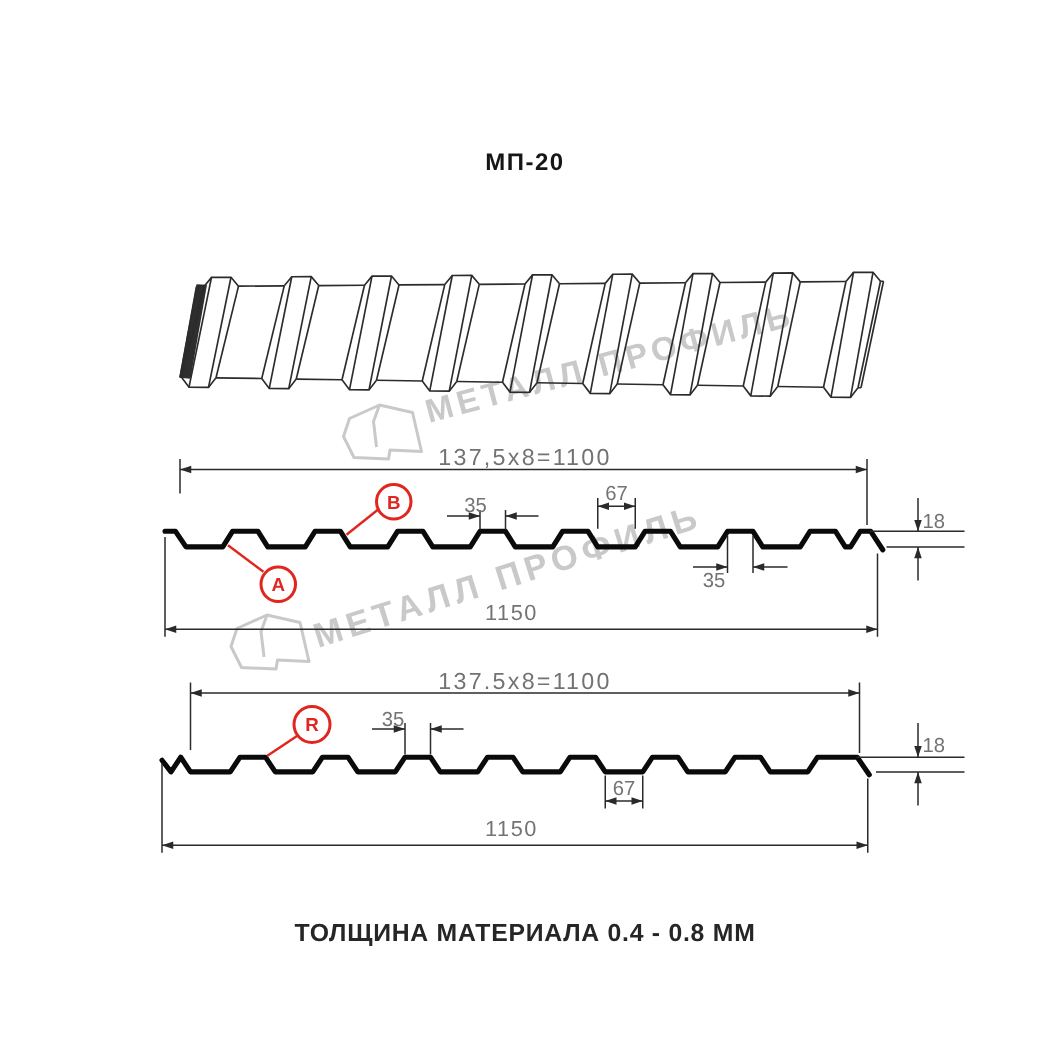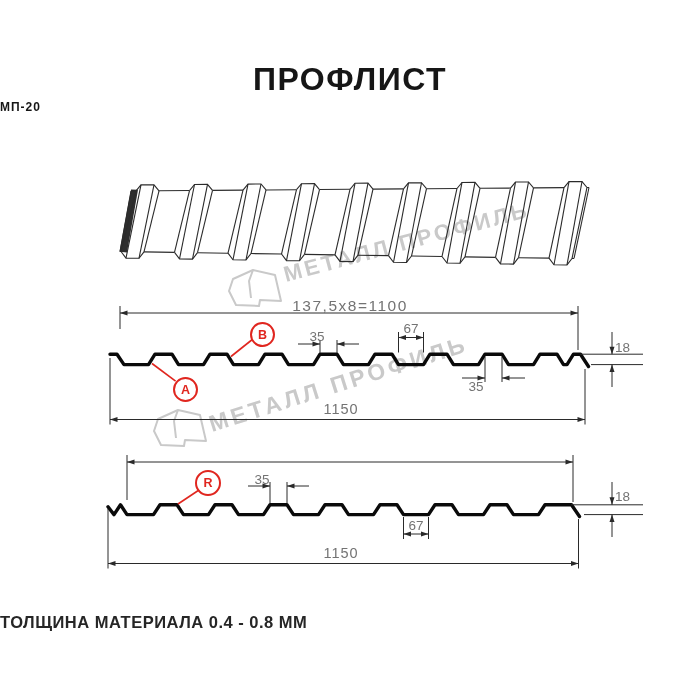--- a/index.html
+++ b/index.html
@@ -2,23 +2,23 @@
 <html><head>
 <meta charset="utf-8">
 <style>
   html,body{margin:0;padding:0;background:#ffffff;}
   #stage{position:relative;width:700px;height:700px;background:#fff;overflow:hidden;
          font-family:"Liberation Sans","DejaVu Sans",sans-serif;}
   #art{position:absolute;left:0;top:0;}
   .txt{position:absolute;white-space:nowrap;}
   .ttl{left:0;right:0;top:61px;text-align:center;font-size:32px;font-weight:bold;
        letter-spacing:1.5px;color:#161616;}
-  .sub{left:0;right:0;top:100px;font-size:12px;font-weight:bold;
+  .sub{left:0;right:0;top:100px;text-align:center;font-size:16px;font-weight:bold;
        letter-spacing:1px;color:#161616;}
-  .foot{left:0;right:0;top:613px;font-size:16.5px;font-weight:bold;
+  .foot{left:0;right:0;top:613px;text-align:center;font-size:16.5px;font-weight:bold;
        letter-spacing:0.5px;color:#262626;}
   .dim{position:absolute;font-size:13.5px;color:#737373;text-align:center;white-space:nowrap;}
   #d-p1-formula{left:150px;top:297px;width:400px;font-size:15.5px;letter-spacing:1.5px;}
   #d-p1-35top{left:300px;top:329px;width:34px;}
   #d-p1-67{left:394px;top:321px;width:34px;}
   #d-p1-35bot{left:459px;top:379px;width:34px;}
   #d-p1-1150{left:248px;top:401px;width:186px;font-size:14.5px;letter-spacing:1px;}
   #d-p1-18{left:615px;top:340px;}
   #d-p2-formula{left:150px;top:446px;width:400px;font-size:15.5px;letter-spacing:1.5px;}
   #d-p2-35{left:245px;top:472px;width:34px;}
@@ -196,31 +196,31 @@
         <line x1="612" y1="537" x2="612" y2="514.6"></line>
         <polygon points="612,514.6 614.5,522.1 609.5,522.1" fill="#2a2a2a" stroke="none"></polygon>
       </g>
       <g stroke="#e0261f" stroke-width="1.6">
         <line x1="175.6" y1="381.2" x2="152" y2="363.5"></line>
         <line x1="252.3" y1="339.5" x2="231" y2="356.5"></line>
         <line x1="199" y1="490" x2="178" y2="504"></line>
       </g>
     </svg>
 
-  <div class="txt ttl">ПРОФЛИСТ</div>
   <div class="txt sub">МП-20</div>
   <div class="txt foot">ТОЛЩИНА МАТЕРИАЛА 0.4 - 0.8 ММ</div>
 
   <div class="dim" id="d-p1-formula">137,5x8=1100</div>
   <div class="dim" id="d-p1-35top">35</div>
   <div class="dim" id="d-p1-67">67</div>
   <div class="dim" id="d-p1-35bot">35</div>
   <div class="dim" id="d-p1-1150">1150</div>
   <div class="dim" id="d-p1-18">18</div>
 
+  <div class="dim" id="d-p2-formula">137.5x8=1100</div>
   <div class="dim" id="d-p2-35">35</div>
   <div class="dim" id="d-p2-67">67</div>
   <div class="dim" id="d-p2-1150">1150</div>
   <div class="dim" id="d-p2-18">18</div>
 
   <div class="mark" id="m-a">
       <span>A</span>
     </div>
   <div class="mark" id="m-b">
       <span>B</span>

